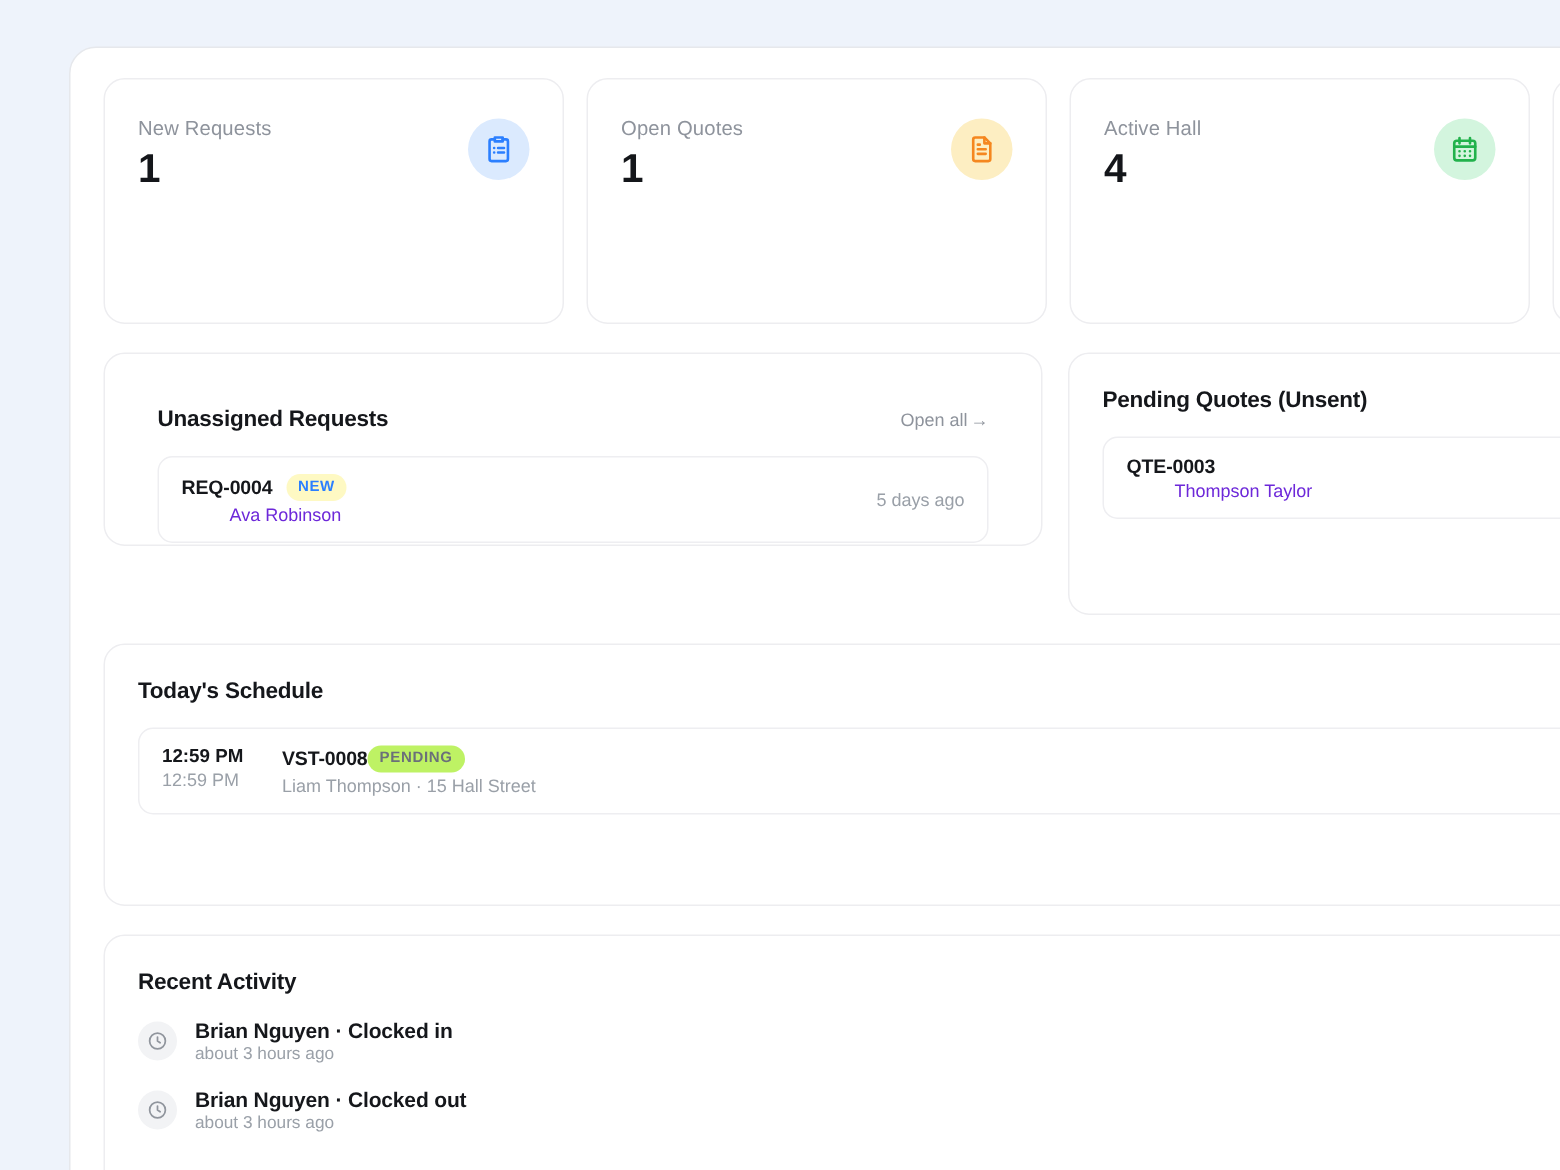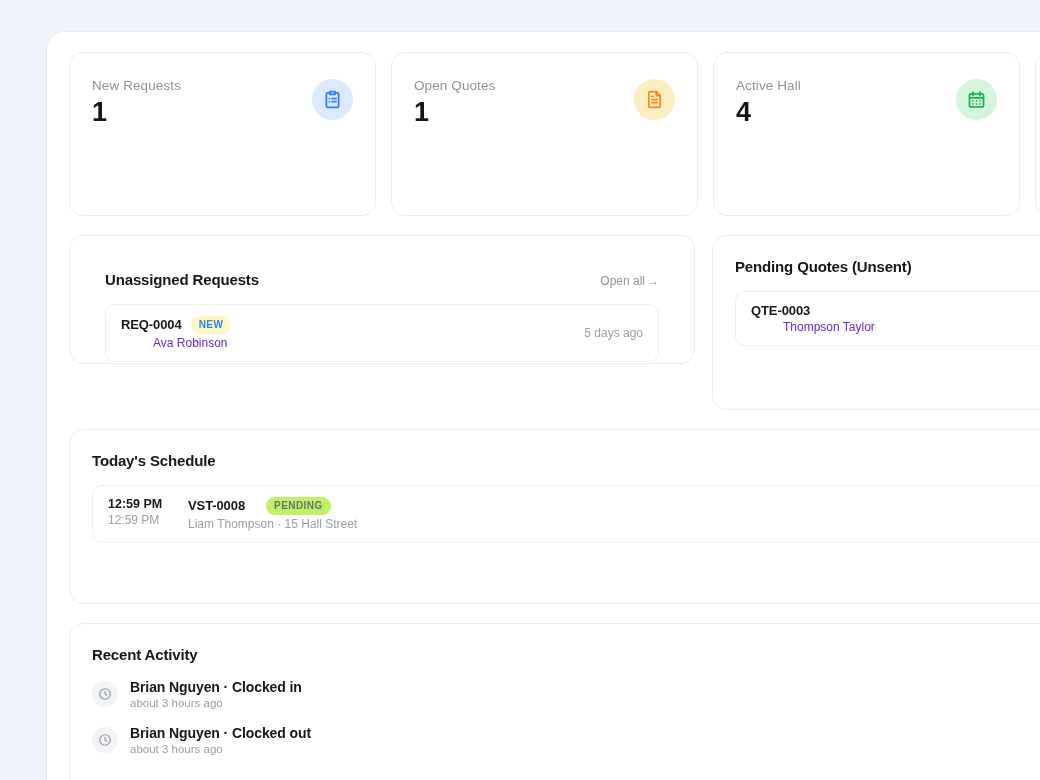--- a/index.html
+++ b/index.html
@@ -208,21 +208,21 @@
     color: #15171b;
     margin-bottom: 2px;
   }
   .sched-time-sub { font-size: 12px; color: #9aa0a8; }
 
   .sched-body { padding-top: 0; }
 
   .sched-title-line {
     display: flex;
     align-items: center;
-    gap: 21px;
+    gap: 0;
     margin-bottom: 2px;
   }
 
   .sched-code {
     font-size: 13px;
     font-weight: 700;
     color: #15171b;
     letter-spacing: -.1px;
   }
 

